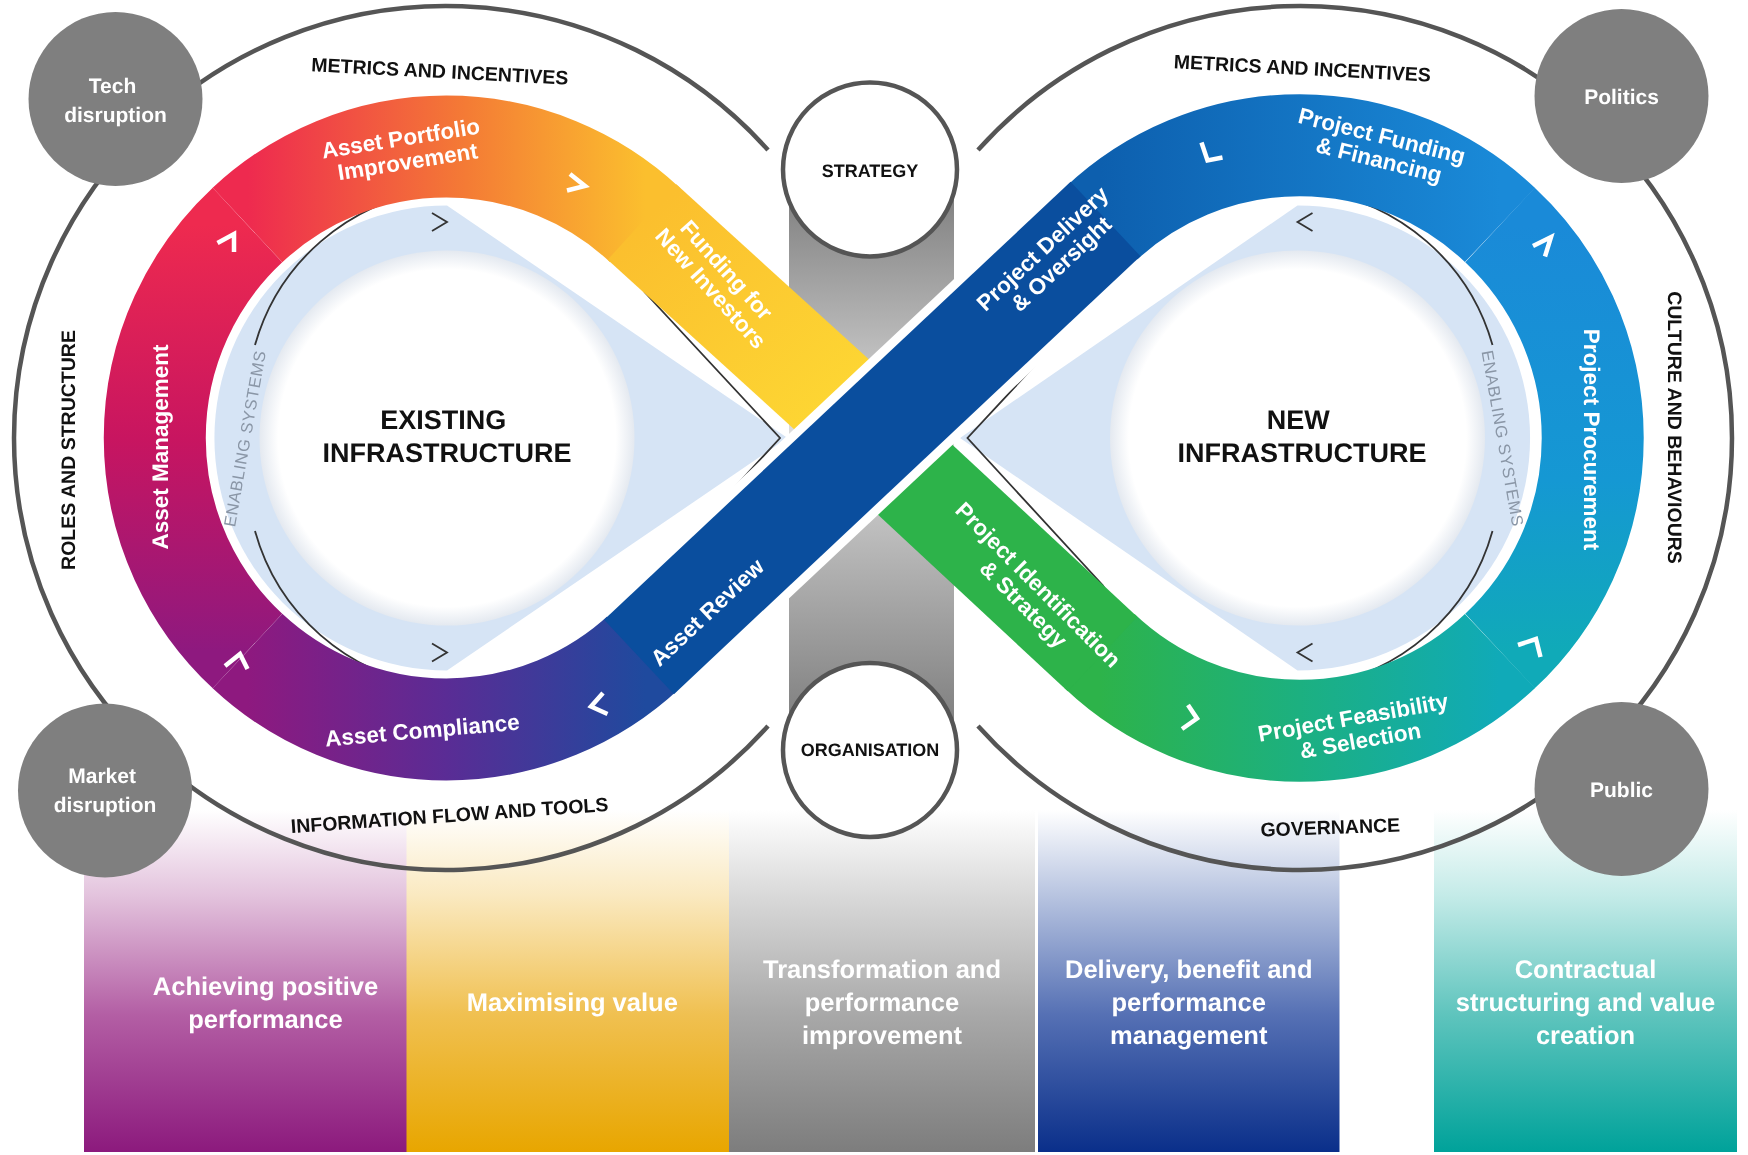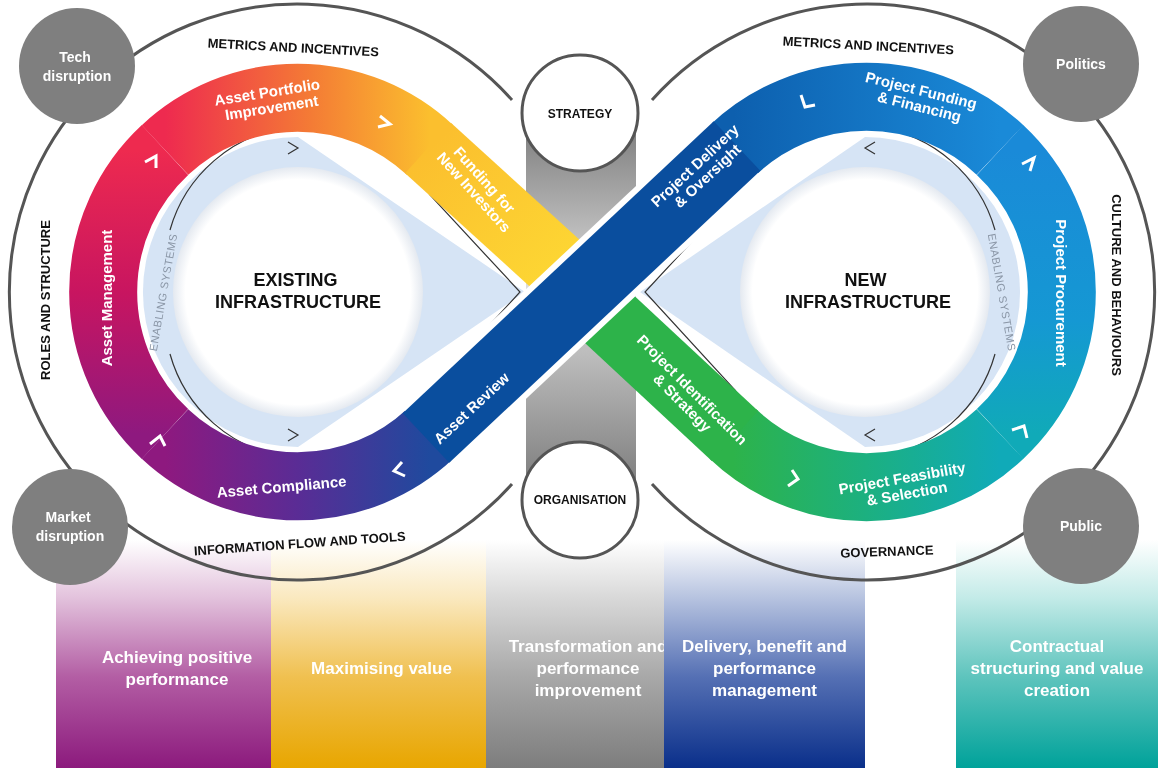--- a/index.html
+++ b/index.html
@@ -20,21 +20,21 @@
 
 <div class="col" style="left:56px;width:242px;background:linear-gradient(to bottom,#ffffff 0%,#e3c3dd 25%,#b35ea4 60%,#8c1a7d 100%);">
   <span>Achieving positive performance</span>
 </div>
 <div class="col" style="left:271px;width:221px;background:linear-gradient(to bottom,#ffffff 0%,#fae9c0 25%,#f0c050 60%,#e8a600 100%);">
   <span>Maximising value</span>
 </div>
 <div class="col" style="left:486px;width:204px;background:linear-gradient(to bottom,#ffffff 0%,#d9d9d9 25%,#a8a8a8 60%,#7d7d7d 100%);align-items:center;">
   <span>Transformation and performance improvement</span>
 </div>
-<div class="col" style="left:664px;width:201px;background:linear-gradient(to bottom,#ffffff 0%,#c0cbe4 22%,#5570b4 60%,#0a2f8a 100%);">
+<div class="col" style="left:692px;width:201px;background:linear-gradient(to bottom,#ffffff 0%,#c0cbe4 22%,#5570b4 60%,#0a2f8a 100%);">
   <span>Delivery, benefit and performance management</span>
 </div>
 <div class="col" style="left:956px;width:202px;background:linear-gradient(to bottom,#ffffff 0%,#c4ebe8 25%,#5ec4bd 60%,#00a29a 100%);">
   <span>Contractual structuring and value creation</span>
 </div>
 
 <svg id="diagram" width="1165" height="770" viewBox="0 0 1165 770">
   <defs>
     <linearGradient id="gPillar" x1="0" y1="0" x2="1" y2="0">
       <stop offset="0" stop-color="#6e6e6e"></stop>

